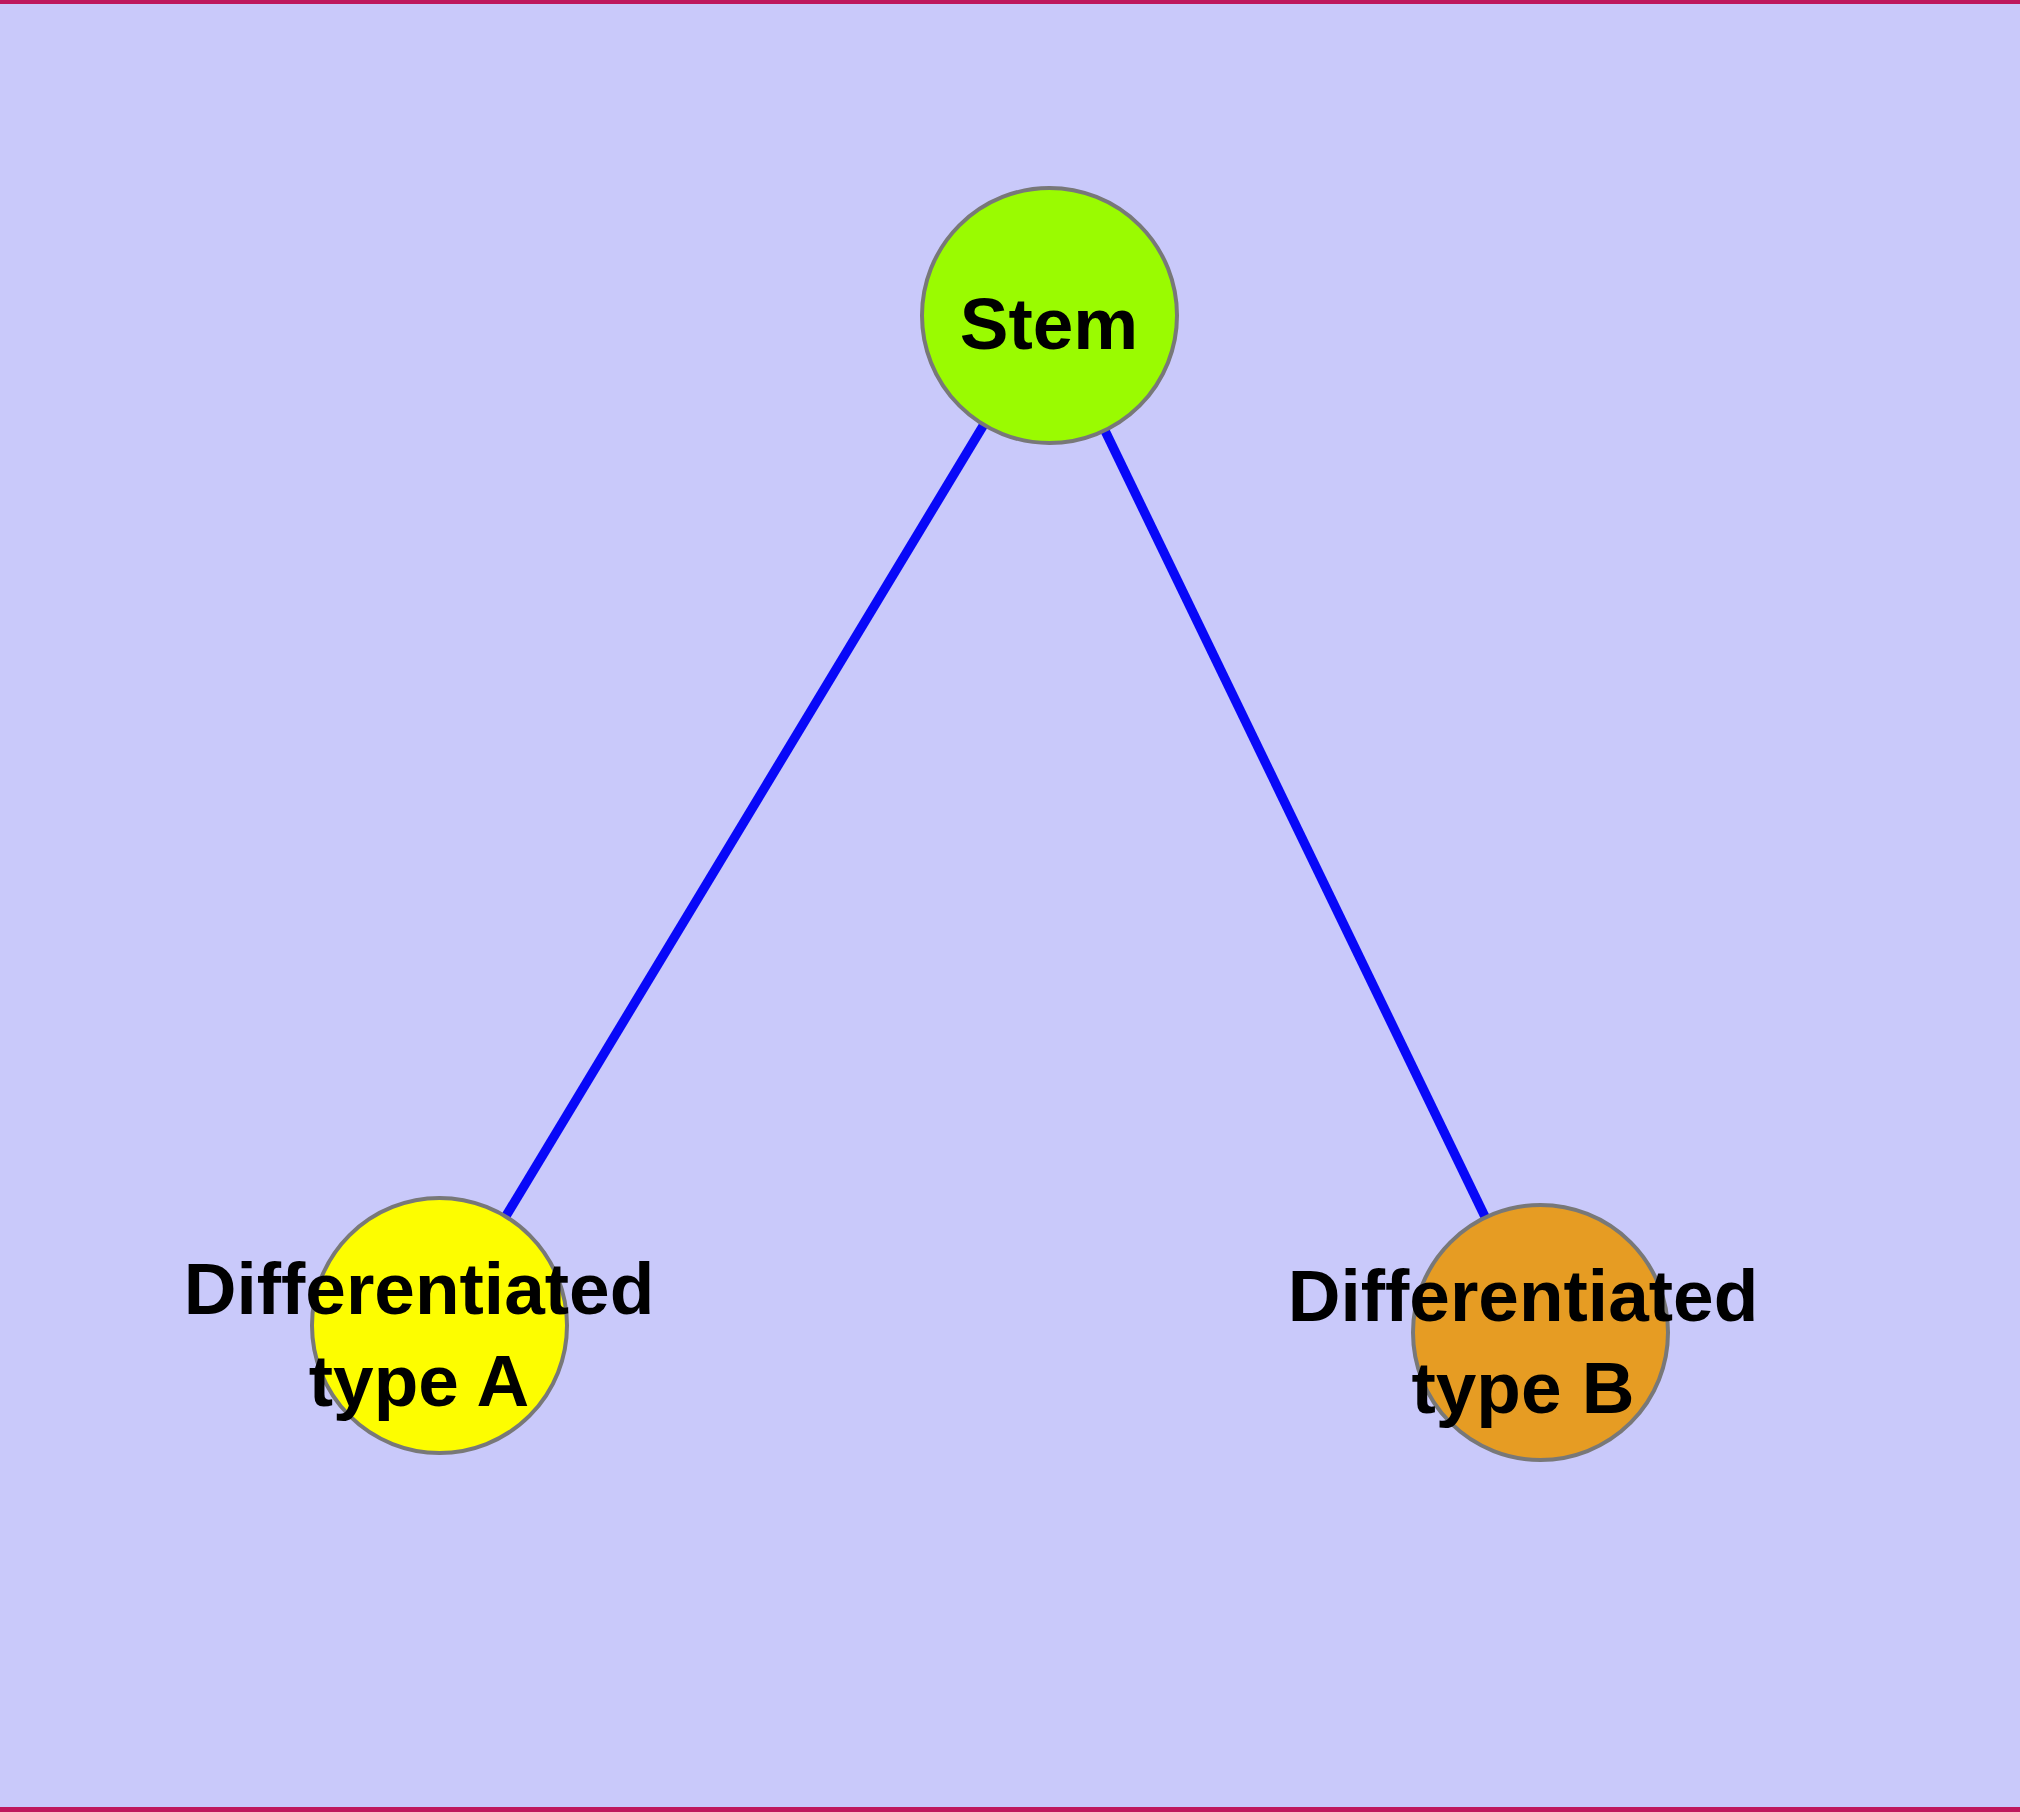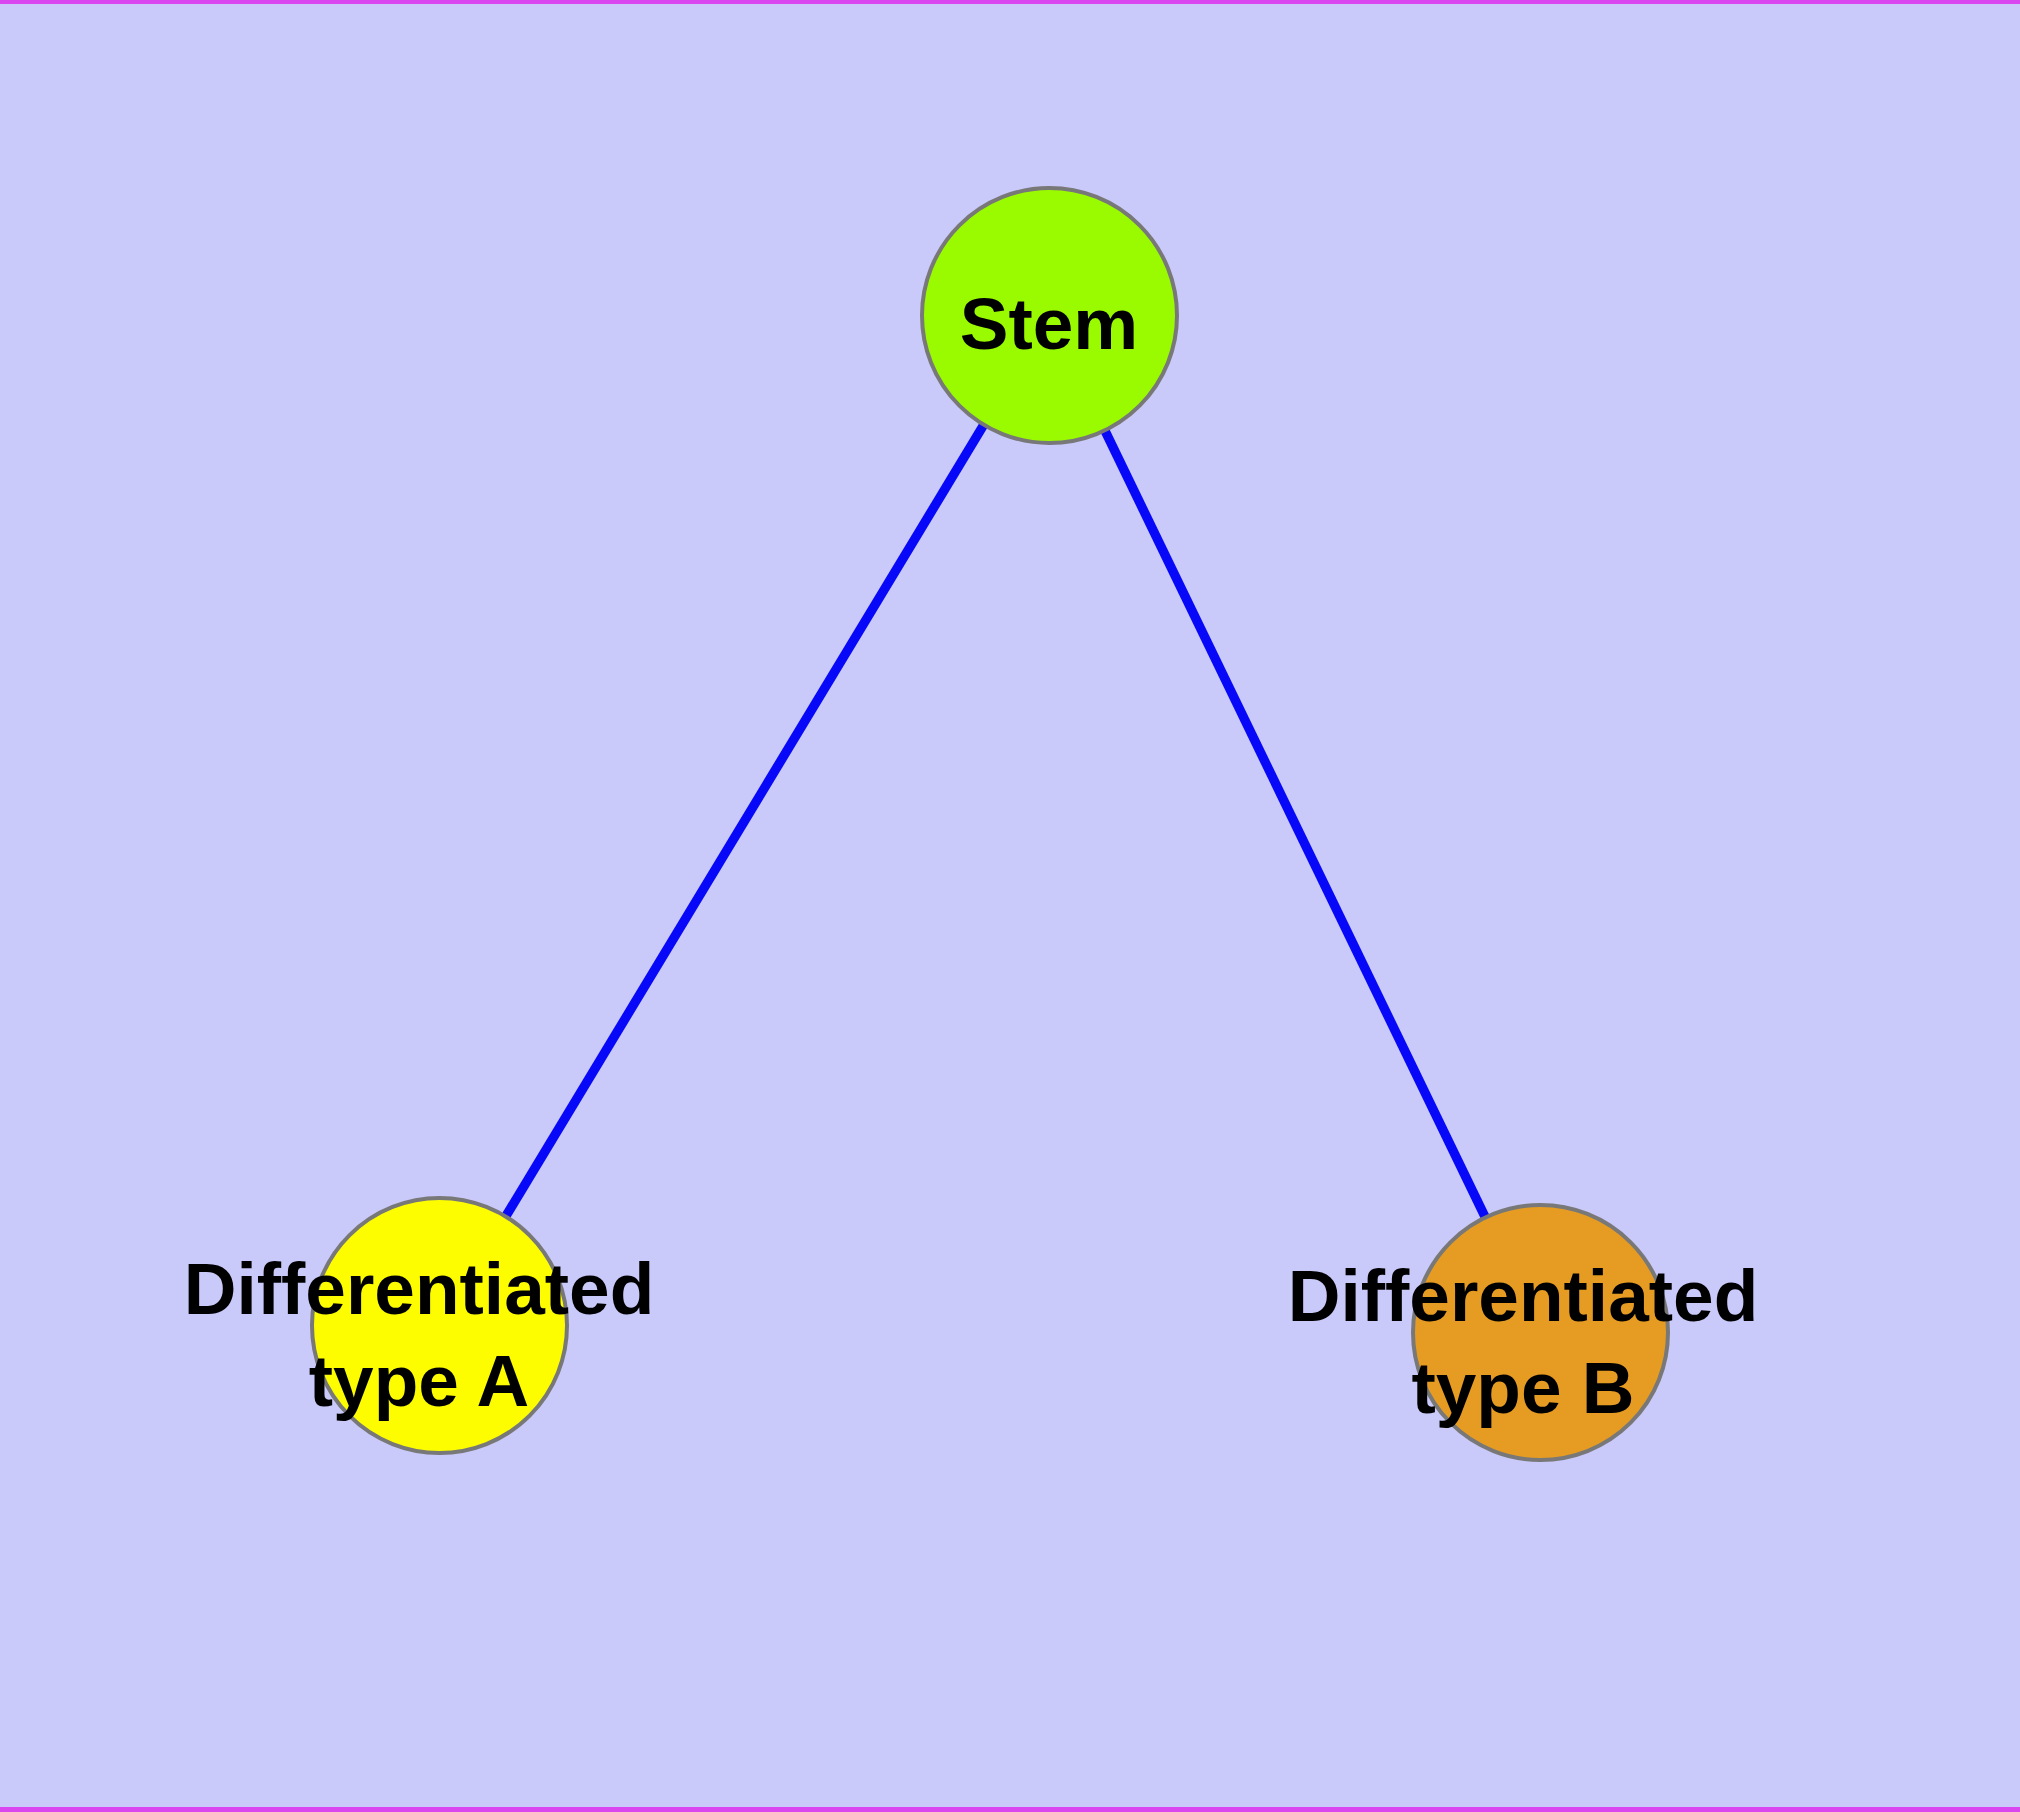--- a/index.html
+++ b/index.html
@@ -5,21 +5,21 @@
   html, body {
     margin: 0;
     padding: 0;
     background: #ffffff;
     font-family: "Liberation Sans", "DejaVu Sans", sans-serif;
   }
   .page {
     position: relative;
     width: 2021px;
     height: 1812px;
-    background: #d946ef;
+    background: #be185d;
     overflow: hidden;
   }
   
   .canvas {
     position: absolute;
     left: 0;
     right: 0;
     top: 4.2px;
     bottom: 5.1px;
     background: #C9C9FA;

